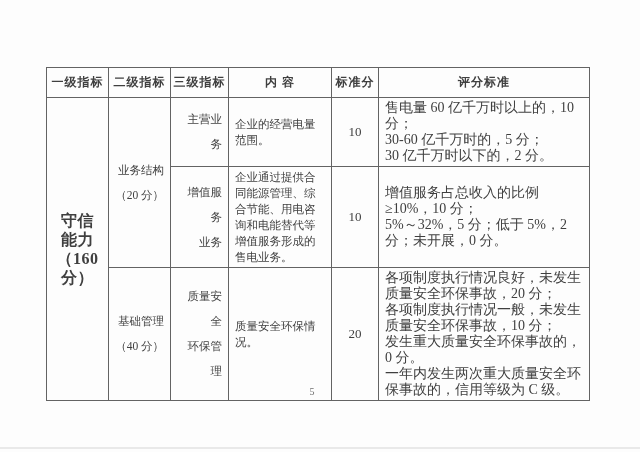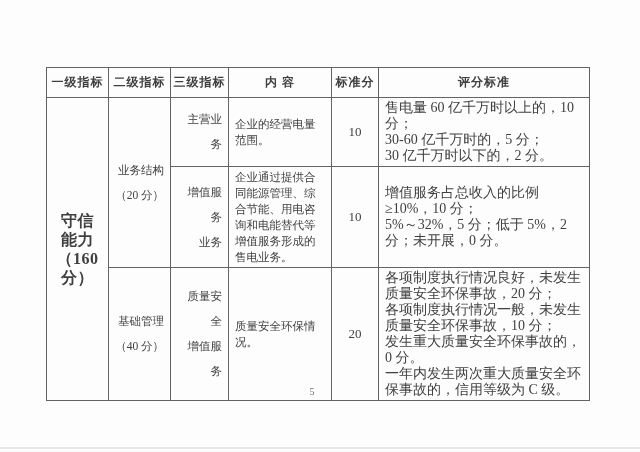--- a/index.html
+++ b/index.html
@@ -130,21 +130,21 @@
 业务</td>
         <td class="c-content pre">企业通过提供合同能源管理、综合节能、用电咨询和电能替代等增值服务形成的售电业务。</td>
         <td class="c-score">10</td>
         <td class="c-criteria pre">增值服务占总收入的比例≥10%，10 分；
 5%～32%，5 分；低于 5%，2 分；未开展，0 分。</td>
       </tr>
       <tr class="r3">
         <td class="c-l2 pre">基础管理
 （40 分）</td>
         <td class="c-l3 pre">质量安全
-增值服务</td>
+环保管理</td>
         <td class="c-content pre">质量安全环保情况。</td>
         <td class="c-score">20</td>
         <td class="c-criteria pre">各项制度执行情况良好，未发生质量安全环保事故，20 分；
 各项制度执行情况一般，未发生质量安全环保事故，10 分；
 发生重大质量安全环保事故的，0 分。
 一年内发生两次重大质量安全环保事故的，信用等级为 C 级。</td>
       </tr>
     </tbody>
   </table>
 

